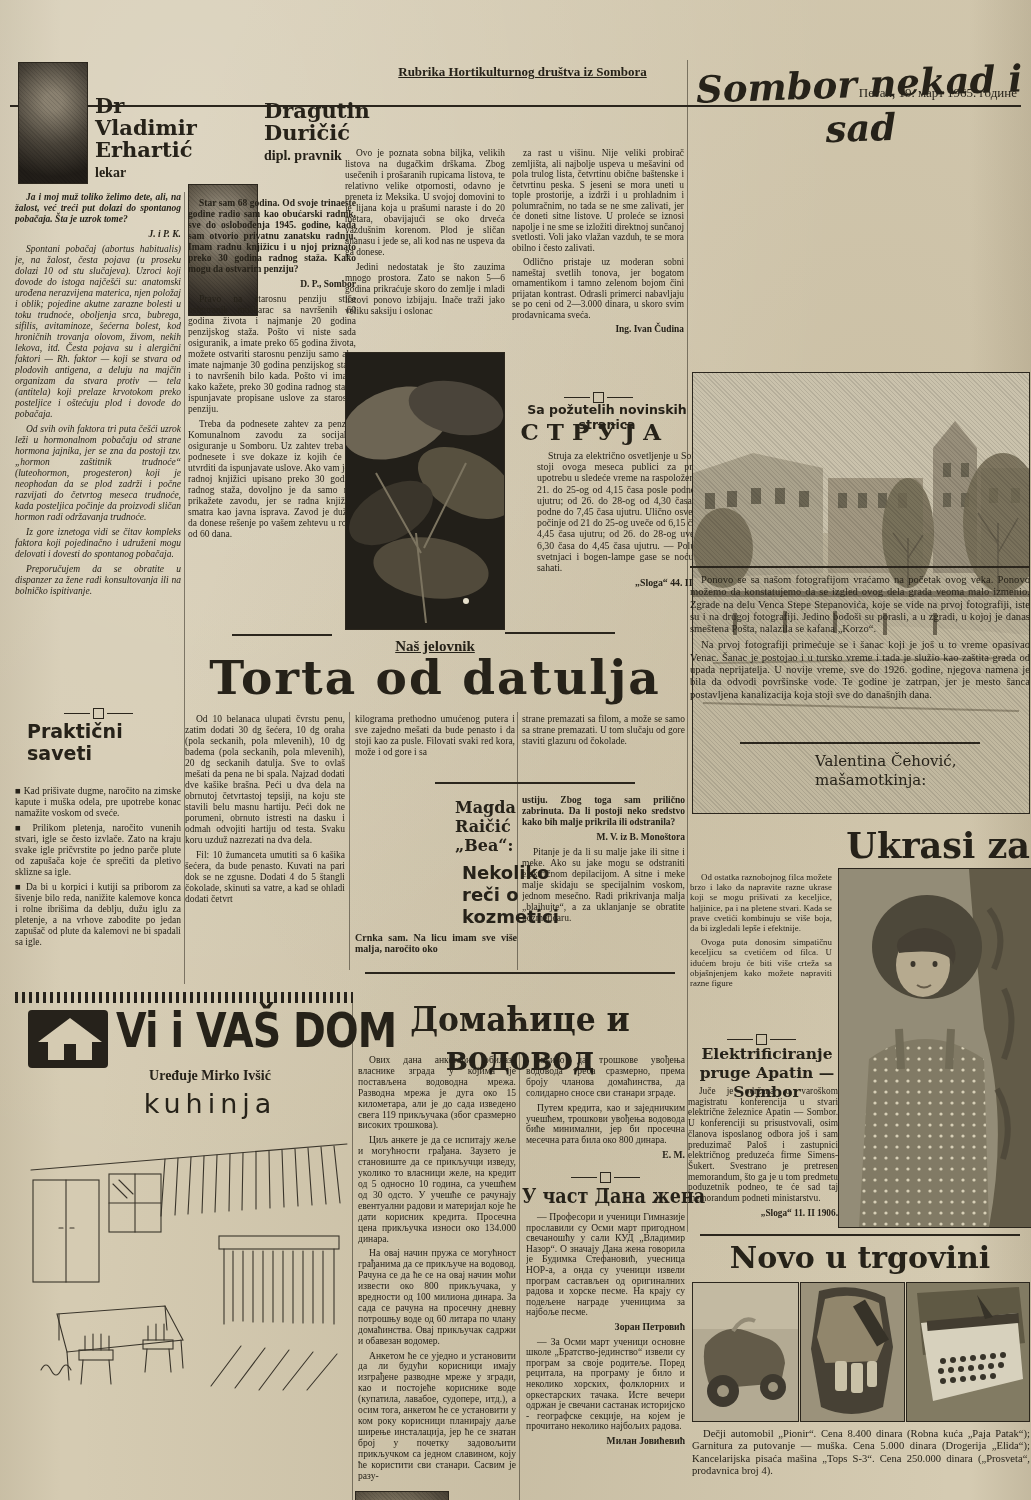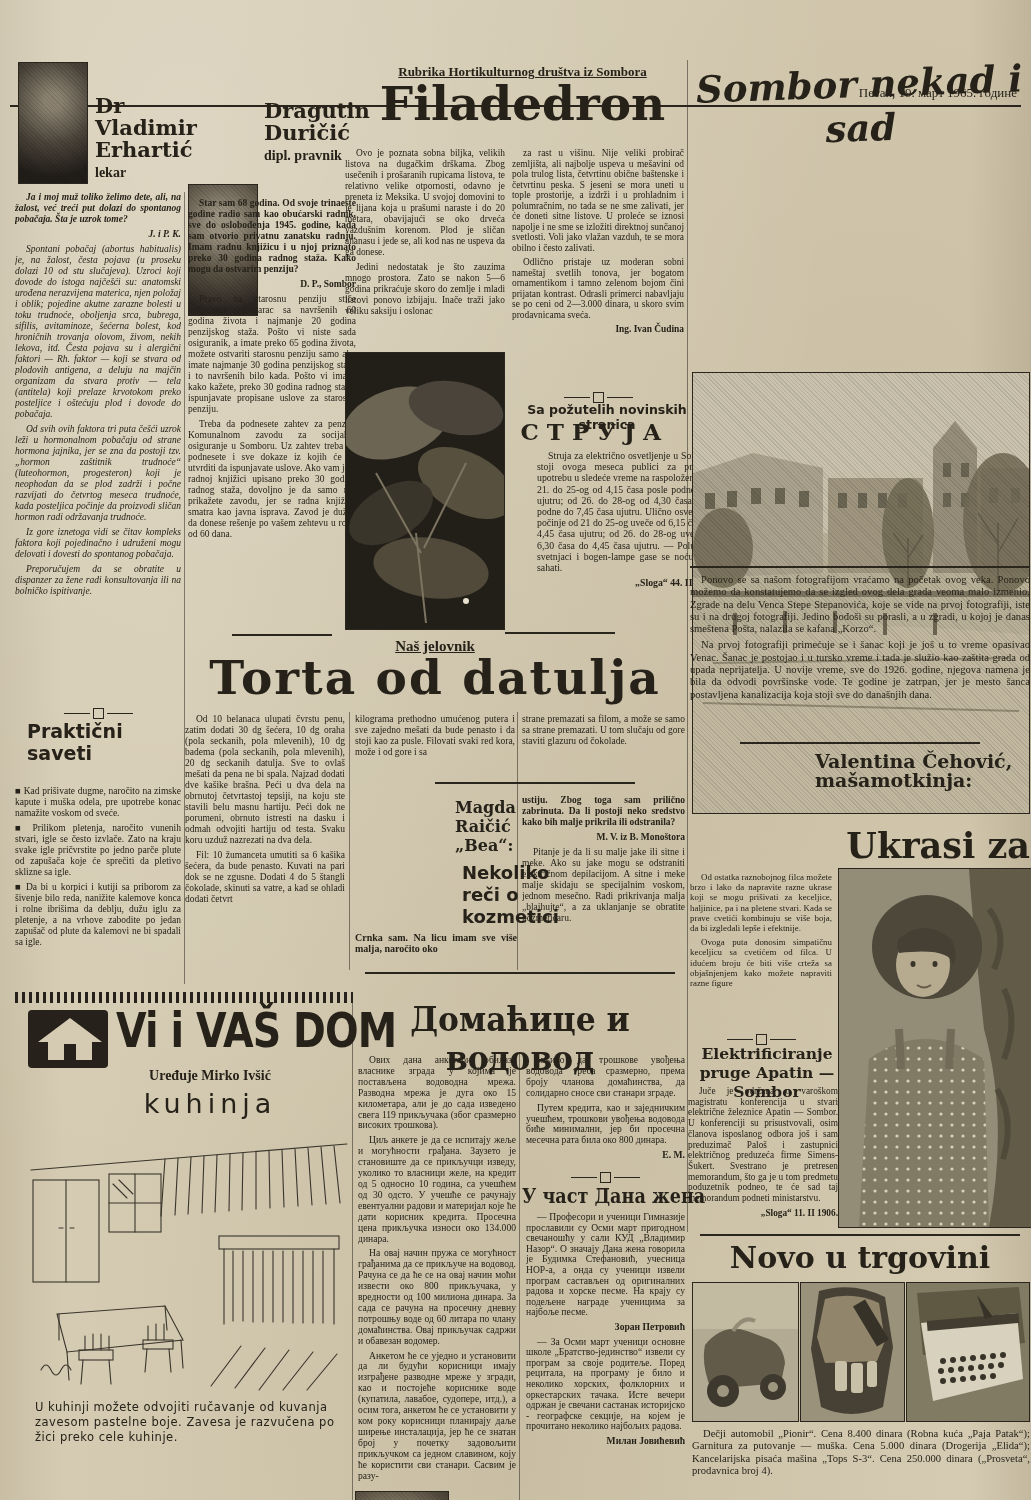--- a/index.html
+++ b/index.html
@@ -86,21 +86,20 @@
 
   <div class="abs bodytext" style="left:188px;top:198px;width:168px;height:432px;">
     <p class="q">Star sam 68 godina. Od svoje trinaeste godine radio sam kao obućarski radnik, sve do oslobođenja 1945. godine, kada sam otvorio privatnu zanatsku radnju. Imam radnu knjižicu i u njoj priznato preko 30 godina radnog staža. Kako mogu da ostvarim penziju?</p>
     <p class="sig">D. P., Sombor</p>
     <p>Pravo na starosnu penziju stiče osiguranik muškarac sa navršenih 60 godina života i najmanje 20 godina penzijskog staža. Pošto vi niste sada osiguranik, a imate preko 65 godina života, možete ostvariti starosnu penziju samo ako imate najmanje 30 godina penzijskog staža i to navršenih bilo kada. Pošto vi imate, kako kažete, preko 30 godina radnog staža, ispunjavate propisane uslove za starosnu penziju.</p>
     <p>Treba da podnesete zahtev za penziju Komunalnom zavodu za socijalno osiguranje u Somboru. Uz zahtev treba da podnesete i sve dokaze iz kojih će se utvrditi da ispunjavate uslove. Ako vam je u radnoj knjižici upisano preko 30 godina radnog staža, dovoljno je da samo nju prikažete zavodu, jer se radna knjižica smatra kao javna isprava. Zavod je dužan da donese rešenje po vašem zehtevu u roku od 60 dana.</p>
   </div>
   <div class="abs rule" style="left:232px;top:634px;width:100px;height:1.5px;"></div>
 
   <div class="abs kicker" style="left:360px;top:64px;width:325px;"><u>Rubrika Hortikulturnog društva iz Sombora</u></div>
-  <div class="abs bighead" style="left:360px;top:78px;width:325px;font-size:47px;line-height:52px;">Filadedron</div>
 
   <div class="abs bodytext" style="left:345px;top:148px;width:160px;height:202px;font-size:9.4px;line-height:11px;">
     <p>Ovo je poznata sobna biljka, velikih listova na dugačkim drškama. Zbog usečenih i prošaranih rupicama listova, te relativno velike otpornosti, odavno je preneta iz Meksika. U svojoj domovini to je lijana koja u prašumi naraste i do 20 metara, obavijajući se oko drveća vazdušnim korenom. Plod je sličan ananasu i jede se, ali kod nas ne uspeva da ga donese.</p>
     <p>Jedini nedostatak je što zauzima mnogo prostora. Zato se nakon 5—6 godina prikraćuje skoro do zemlje i mladi listovi ponovo izbijaju. Inače traži jako veliku saksiju i oslonac</p>
   </div>
   <div class="abs bodytext" style="left:512px;top:148px;width:172px;height:240px;font-size:9.4px;line-height:10.5px;">
     <p>za rast u višinu. Nije veliki probirač zemljišta, ali najbolje uspeva u mešavini od pola trulog lista, četvrtinu obične baštenske i četvrtinu peska. S jeseni se mora uneti u tople prostorije, a izdrži i u prohladnim i polumračnim, no tada se ne sme zalivati, jer će doneti sitne listove. U proleće se iznosi napolje i ne sme se izložiti direktnoj sunčanoj svetlosti. Voli jako vlažan vazduh, te se mora obilno i često zalivati.</p>
     <p>Odlično pristaje uz moderan sobni nameštaj svetlih tonova, jer bogatom ornamentikom i tamno zelenom bojom čini prijatan kontrast. Odrasli primerci nabavljaju se po ceni od 2—3.000 dinara, u skoro svim prodavnicama sveća.</p>
     <p class="sig">Ing. Ivan Čudina</p>
   </div>
@@ -211,21 +210,21 @@
   <div class="abs stencil" style="left:450px;top:862px;width:78px;font-size:18px;line-height:22px;">Nekoliko reči o kozmetici</div>
   <div class="abs bodytext q" style="left:355px;top:932px;width:162px;height:32px;font-size:10px;">Crnka sam. Na licu imam sve više malja, naročito oko</div>
 
   <div class="abs bodytext" style="left:522px;top:795px;width:163px;height:176px;">
     <p class="q" style="text-indent:0;">ustiju. Zbog toga sam prilično zabrinuta. Da li postoji neko sredstvo kako bih malje prikrila ili odstranila?</p>
     <p class="sig">M. V. iz B. Monoštora</p>
     <p>Pitanje je da li su malje jake ili sitne i meke. Ako su jake mogu se odstraniti električnom depilacijom. A sitne i meke malje skidaju se specijalnim voskom, jednom mesečno. Radi prikrivanja malja „blajhujte“, a za uklanjanje se obratite kozmetičaru.</p>
   </div>
   <div class="abs rule" style="left:365px;top:972px;width:310px;height:1.5px;"></div>
 
-  <div class="abs" style="left:815px;top:752px;width:200px;font-weight:bold;font-size:19px;line-height:19px;font-family:'DejaVu Serif',serif;">Valentina Čehović, mašamotkinja:</div>
+  <div class="abs" style="left:815px;top:752px;width:200px;font-weight:normal;font-size:15px;line-height:19px;font-family:'DejaVu Serif',serif;">Valentina Čehović, mašamotkinja:</div>
   <div class="abs bighead" style="left:810px;top:826px;width:220px;font-size:35px;line-height:40px;text-align:right;">Ukrasi za najmlađe</div>
 
   <div class="abs bodytext" style="left:690px;top:872px;width:142px;height:158px;font-size:8.9px;line-height:10.2px;">
     <p>Od ostatka raznobojnog filca možete brzo i lako da napravite razne ukrase koji se mogu prišivati za keceljice, haljinice, pa i na pletene stvari. Kada se prave cvetići kombinuju se više boja, da bi izgledali lepše i efektnije.</p>
     <p>Ovoga puta donosim simpatičnu keceljicu sa cvetićem od filca. U idućem broju će biti više crteža sa objašnjenjem kako možete napraviti razne figure</p>
   </div>
 
   <div class="abs photo" style="left:838px;top:868px;width:192px;height:358px;">
     <svg width="192" height="358" viewBox="0 0 192 358">
       <defs>
@@ -400,21 +399,20 @@
           <line x1="149" y1="222" x2="149" y2="206"></line>
         <line x1="196" y1="268" x2="226" y2="228"></line>
           <line x1="220" y1="270" x2="250" y2="230"></line>
         <line x1="244" y1="272" x2="274" y2="232"></line>
           <line x1="268" y1="272" x2="298" y2="234"></line>
         <line x1="292" y1="272" x2="322" y2="236"></line>
         <path d="M26,252 q5,-10 10,0 t10,0 t10,0"></path>
       </g>
     </svg>
   </div>
-  <div class="abs" style="left:35px;top:1400px;width:312px;font-family:'DejaVu Sans',sans-serif;font-size:11.5px;line-height:15px;letter-spacing:.5px;">U kuhinji možete odvojiti ručavanje od kuvanja zavesom pastelne boje. Zavesa je razvučena po žici preko cele kuhinje.</div>
 
   <div class="abs cyr-head" style="left:355px;top:1000px;width:330px;font-size:33px;">Домаћице и водовод</div>
 
   <div class="abs bodytext" style="left:358px;top:1055px;width:158px;height:445px;font-size:9.6px;line-height:10.9px;">
     <p>Ових дана анкетари обилазе власнике зграда у којима је постављена водоводна мрежа. Разводна мрежа је дуга око 15 километара, али је до сада изведено свега 119 прикључака (због сразмерно високих трошкова).</p>
     <p>Циљ анкете је да се испитају жеље и могућности грађана. Заузето је становиште да се прикључци изведу, уколико то власници желе, на кредит од 5 односно 10 година, са учешћем од 30 одсто. У учешће се рачунају евентуални радови и материјал које ће дати корисник кредита. Просечна цена прикључка износи око 134.000 динара.</p>
     <p>На овај начин пружа се могућност грађанима да се прикључе на водовод. Рачуна се да ће се на овај начин моћи извести око 800 прикључака, у вредности од 100 милиона динара. За сада се рачуна на просечну дневну потрошњу воде од 60 литара по члану домаћинства. Овај прикључак садржи и обавезан водомер.</p>
     <p>Анкетом ће се уједно и установити да ли будући корисници имају изграђене разводне мреже у згради, као и постојеће кориснике воде (купатила, лавабое, судопере, итд.), а осим тога, анкетом ће се установити у ком року корисници планирају даље ширење инсталација, јер ће се знатан број у почетку задовољити прикључком са једном славином, коју ће користити сви станари. Сасвим је разу-</p>
   </div>
 

